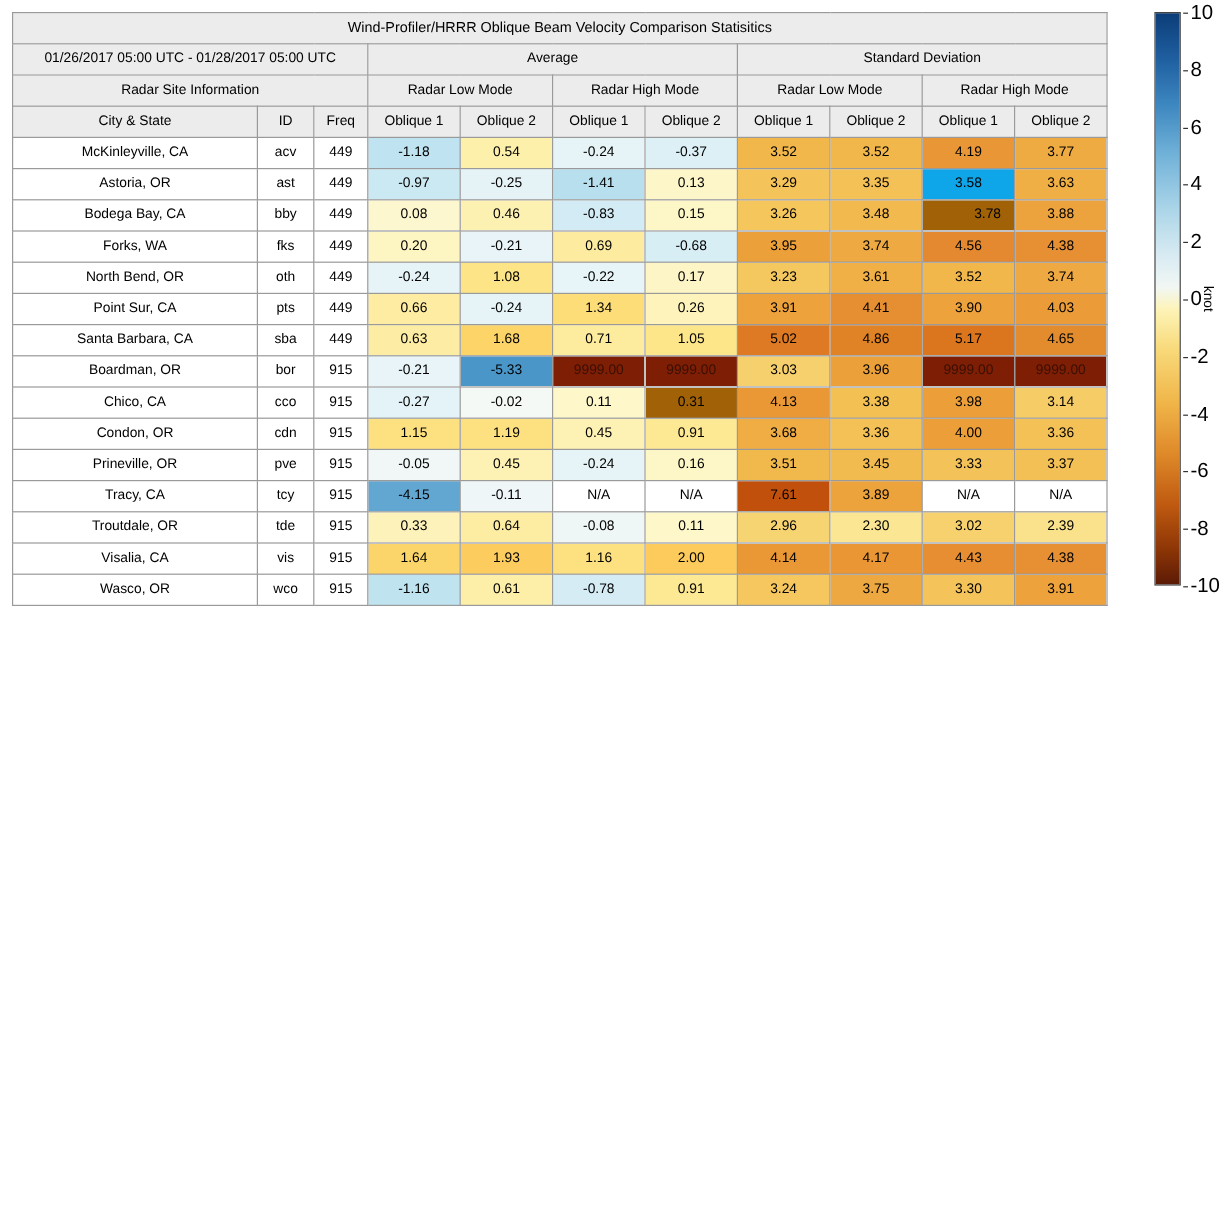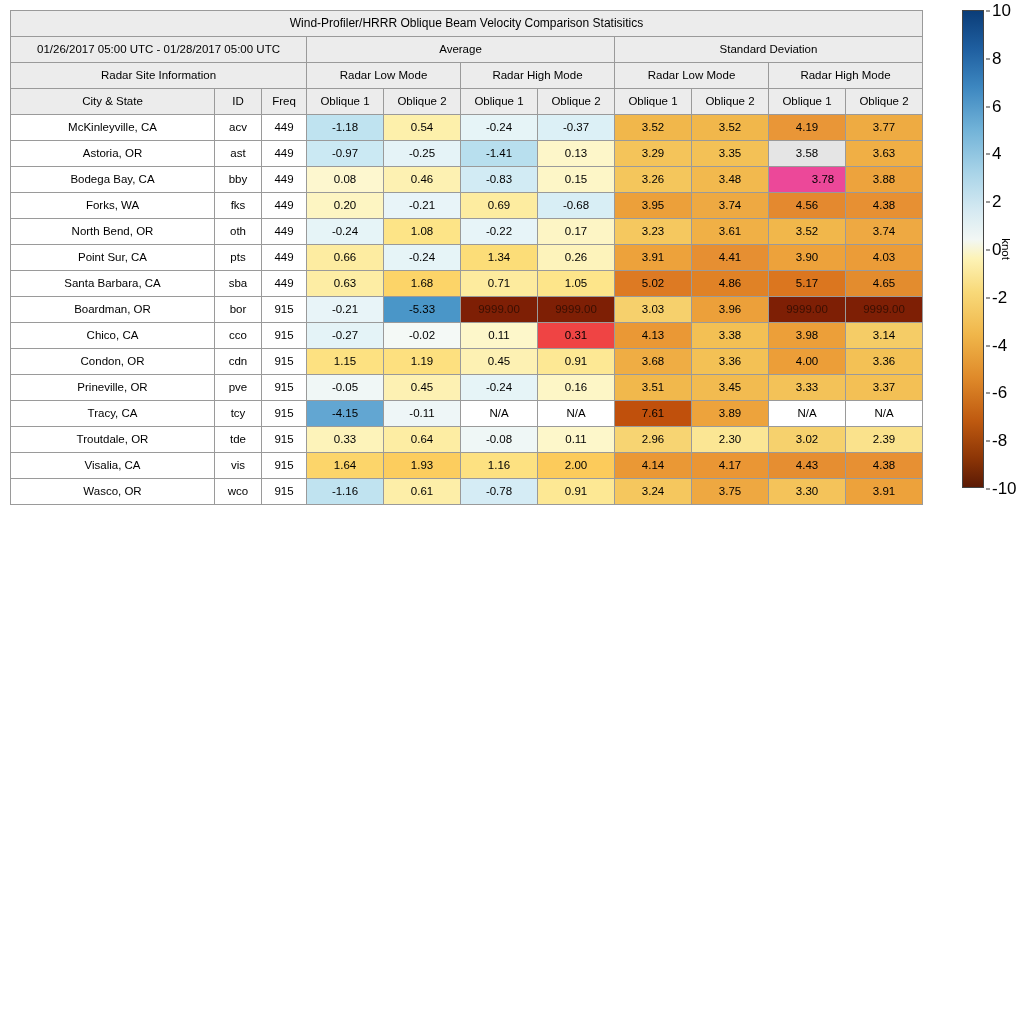--- a/index.html
+++ b/index.html
@@ -176,34 +176,34 @@
         <tr>
           <td>Astoria, OR</td>
           <td>ast</td>
           <td>449</td>
           <td class="cell-val" style="background: rgb(203, 233, 243);">-0.97</td>
           <td class="cell-val" style="background: rgb(229, 243, 247);">-0.25</td>
           <td class="cell-val" style="background: rgb(184, 223, 238);">-1.41</td>
           <td class="cell-val" style="background: rgb(253, 246, 201);">0.13</td>
           <td class="cell-val" style="background: rgb(244, 196, 90);">3.29</td>
           <td class="cell-val" style="background: rgb(243, 193, 86);">3.35</td>
-          <td class="cell-val" style="background: #e5e5e5;">3.58</td>
+          <td class="cell-val" style="background: #0ea5e9;">3.58</td>
           <td class="cell-val" style="background: rgb(240, 175, 69);">3.63</td>
         </tr>
         <tr>
           <td>Bodega Bay, CA</td>
           <td>bby</td>
           <td>449</td>
           <td class="cell-val" style="background: rgb(253, 247, 207);">0.08</td>
           <td class="cell-val" style="background: rgb(253, 241, 178);">0.46</td>
           <td class="cell-val" style="background: rgb(210, 235, 244);">-0.83</td>
           <td class="cell-val" style="background: rgb(253, 246, 199);">0.15</td>
           <td class="cell-val" style="background: rgb(244, 198, 92);">3.26</td>
           <td class="cell-val" style="background: rgb(242, 185, 78);">3.48</td>
-          <td class="cell-val" style="background: #ec4899; padding-left: 32px;">3.78</td>
+          <td class="cell-val" style="background: #a16207; padding-left: 32px;">3.78</td>
           <td class="cell-val" style="background: rgb(237, 163, 61);">3.88</td>
         </tr>
         <tr>
           <td>Forks, WA</td>
           <td>fks</td>
           <td>449</td>
           <td class="cell-val" style="background: rgb(253, 245, 194);">0.20</td>
           <td class="cell-val" style="background: rgb(232, 244, 248);">-0.21</td>
           <td class="cell-val" style="background: rgb(253, 236, 160);">0.69</td>
           <td class="cell-val" style="background: rgb(216, 238, 245);">-0.68</td>
@@ -264,21 +264,21 @@
           <td class="cell-val" style="background: rgb(126, 31, 5); color: rgb(58, 15, 2);">9999.00</td>
           <td class="cell-val" style="background: rgb(126, 31, 5); color: rgb(58, 15, 2);">9999.00</td>
         </tr>
         <tr>
           <td>Chico, CA</td>
           <td>cco</td>
           <td>915</td>
           <td class="cell-val" style="background: rgb(228, 243, 247);">-0.27</td>
           <td class="cell-val" style="background: rgb(244, 249, 246);">-0.02</td>
           <td class="cell-val" style="background: rgb(253, 247, 202);">0.11</td>
-          <td class="cell-val" style="background: #ef4444;">0.31</td>
+          <td class="cell-val" style="background: #a16207;">0.31</td>
           <td class="cell-val" style="background: rgb(234, 152, 53);">4.13</td>
           <td class="cell-val" style="background: rgb(243, 192, 84);">3.38</td>
           <td class="cell-val" style="background: rgb(236, 159, 57);">3.98</td>
           <td class="cell-val" style="background: rgb(245, 204, 102);">3.14</td>
         </tr>
         <tr>
           <td>Condon, OR</td>
           <td>cdn</td>
           <td>915</td>
           <td class="cell-val" style="background: rgb(253, 225, 129);">1.15</td>

